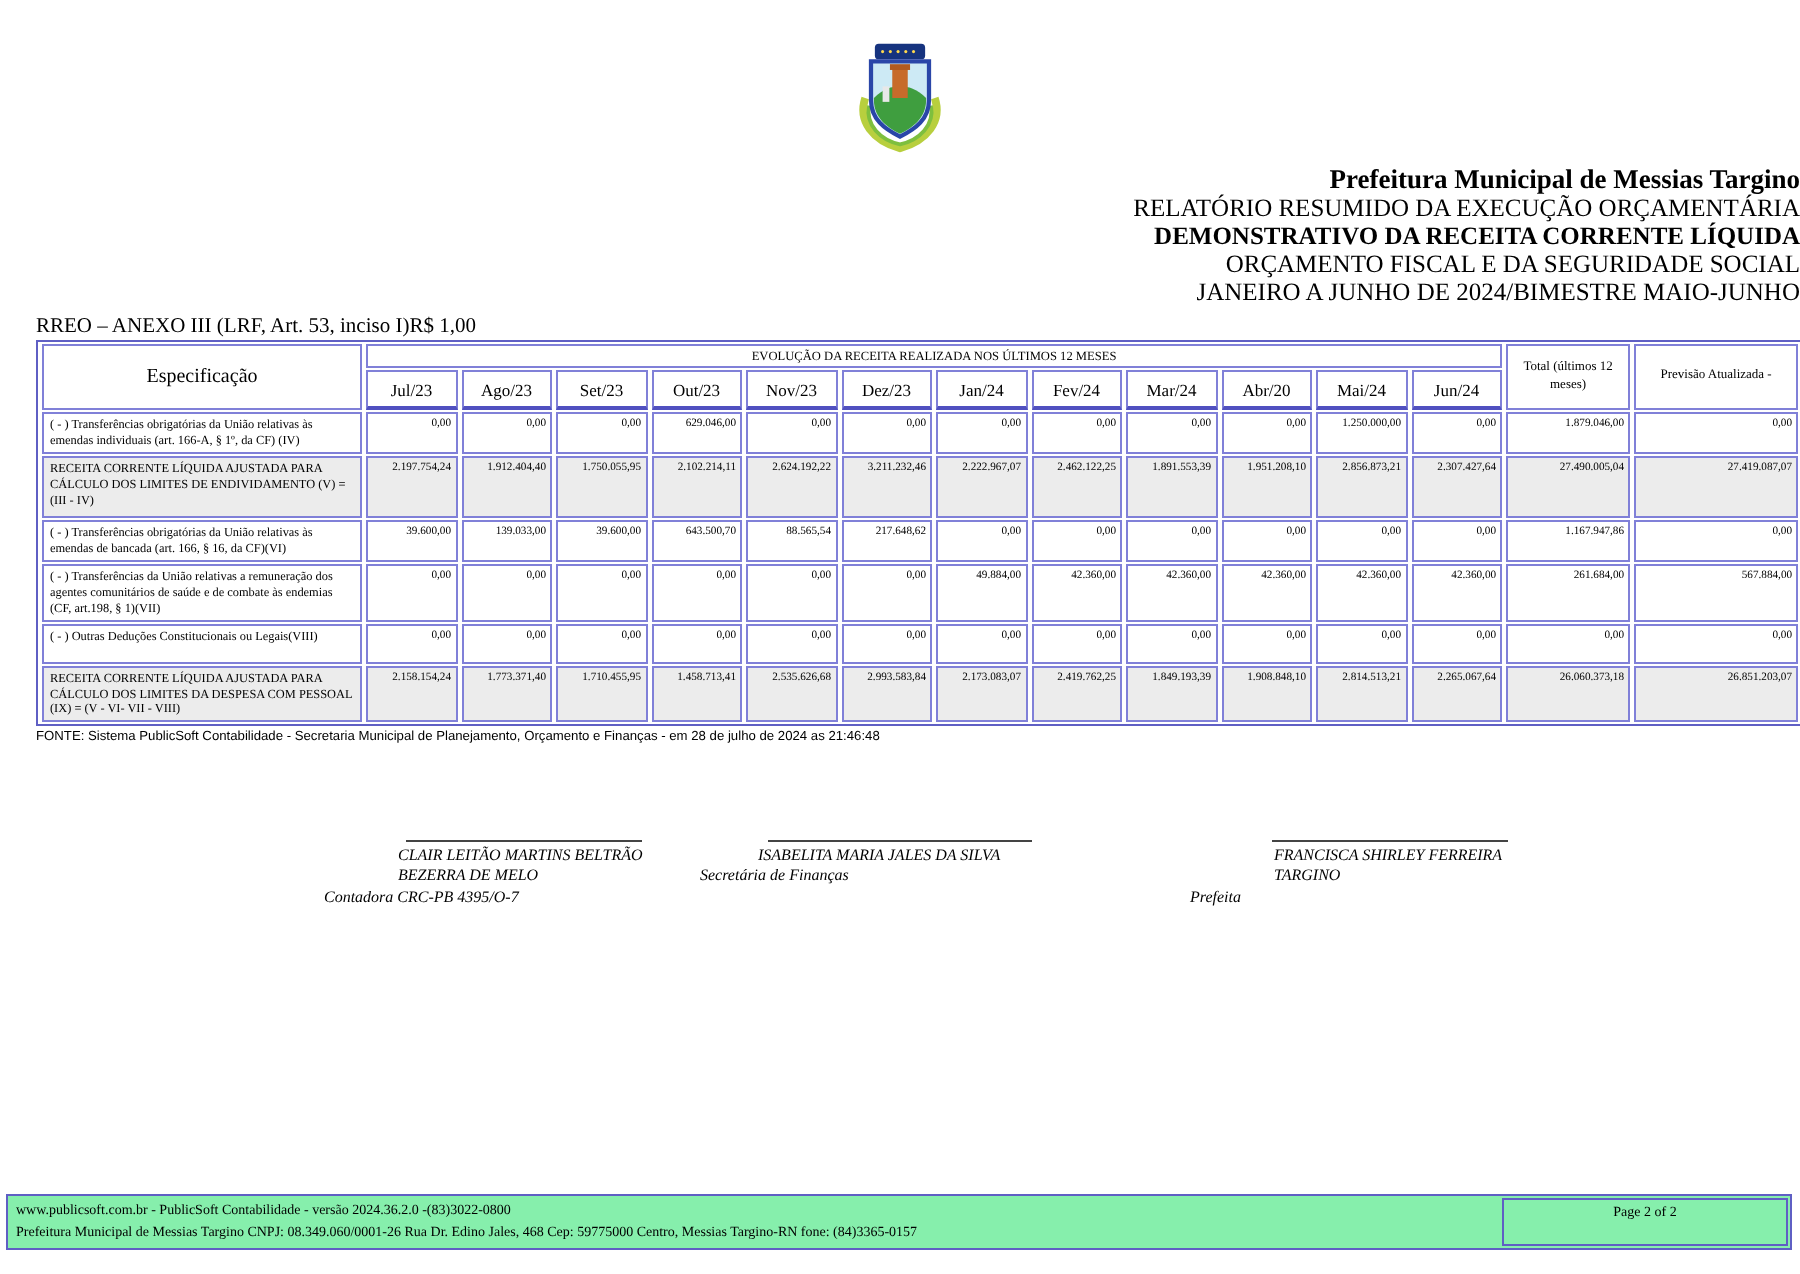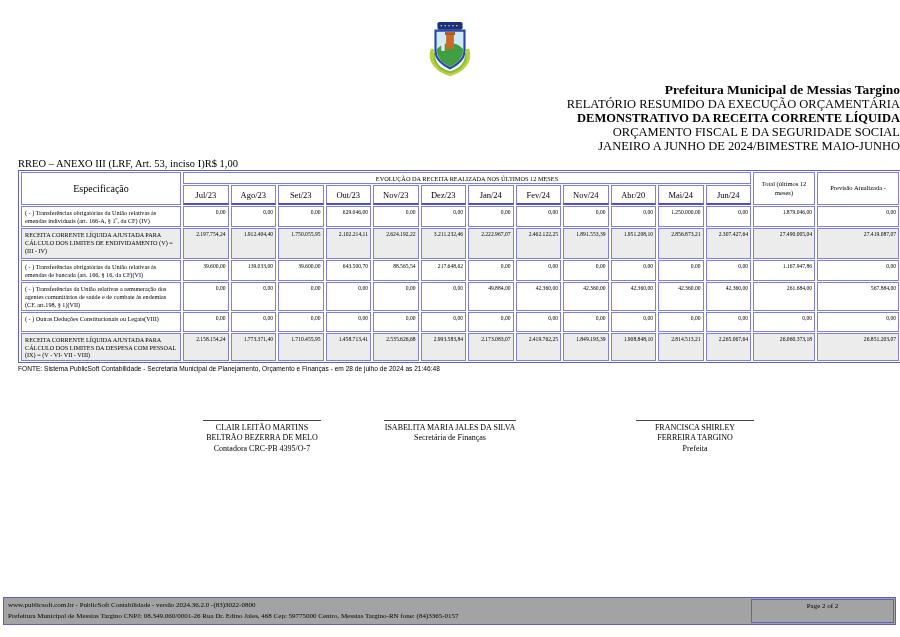--- a/index.html
+++ b/index.html
@@ -55,31 +55,31 @@
   tbody tr:nth-child(5) td { height:20px; }
   tbody tr:nth-child(6) td { height:26px; }
   
   .fonte {
     margin:2px 0 0 18px;
     font-family:"Liberation Sans", sans-serif;
     font-size:6.6px;
   }
   
   .sigs { position:absolute; left:0; top:420px; width:900px; height:60px; }
-  .sig { position:absolute; text-align:center; font-size:8px; line-height:1.3; }
+  .sig { position:absolute; text-align:left; font-size:8px; line-height:1.3;font-style:italic; }
   .sig-rule { height:1px; background:#444; margin:0 auto 2px auto; }
   .sig-name { margin:0 auto; }
   .sig-role { margin-top:0; }
   #sig1 { left:162px; width:200px; } #sig1 .sig-rule { width:118px; } #sig1 .sig-name { width:126px; }
   #sig2 { left:350px; width:200px; } #sig2 .sig-rule { width:132px; } #sig2 .sig-name { width:142px; }
   #sig3 { left:595px; width:200px; } #sig3 .sig-rule { width:118px; } #sig3 .sig-name { width:116px; }
   
   .footer {
     position:absolute; left:3px; right:4px; top:597px; height:28px;
-    border:1px solid #5f5fc4; display:flex; background:#a3a3a3;
+    border:1px solid #5f5fc4; display:flex; background:#86efac;
   }
   .footer-left { flex:1; padding:2px 0 0 4px; font-size:7px; line-height:1.55; }
   .footer-page {
     width:143px; border:1px solid #5f5fc4; margin:1px;
     font-size:7px; text-align:center; padding-top:2px;
   }
 </style>
 </head>
 <body>
 
@@ -135,21 +135,21 @@
       </tr>
       <tr id="months-row">
           <th class="month">Jul/23</th>
           <th class="month">Ago/23</th>
           <th class="month">Set/23</th>
           <th class="month">Out/23</th>
           <th class="month">Nov/23</th>
           <th class="month">Dez/23</th>
           <th class="month">Jan/24</th>
           <th class="month">Fev/24</th>
-          <th class="month">Nov/24</th>
+          <th class="month">Mar/24</th>
           <th class="month">Abr/20</th>
           <th class="month">Mai/24</th>
           <th class="month">Jun/24</th>
         </tr>
     </thead>
     <tbody id="table-body">
         <tr>
           <td class="lbl">( - ) Transferências obrigatórias da União relativas às emendas individuais (art. 166-A, § 1º, da CF) (IV)</td>
           <td class="val">0,00</td>
           <td class="val">0,00</td>

